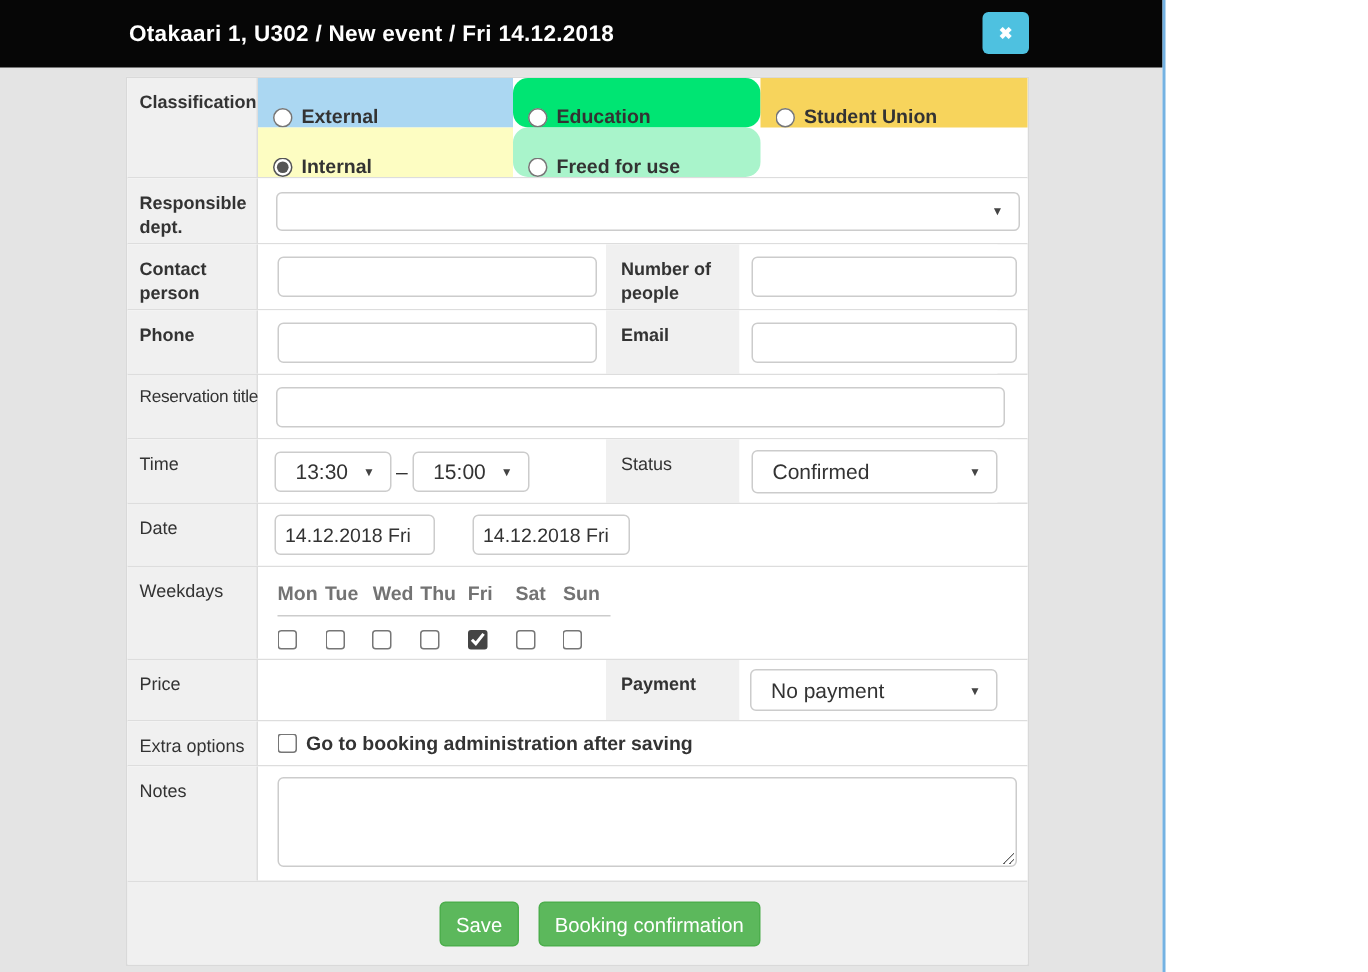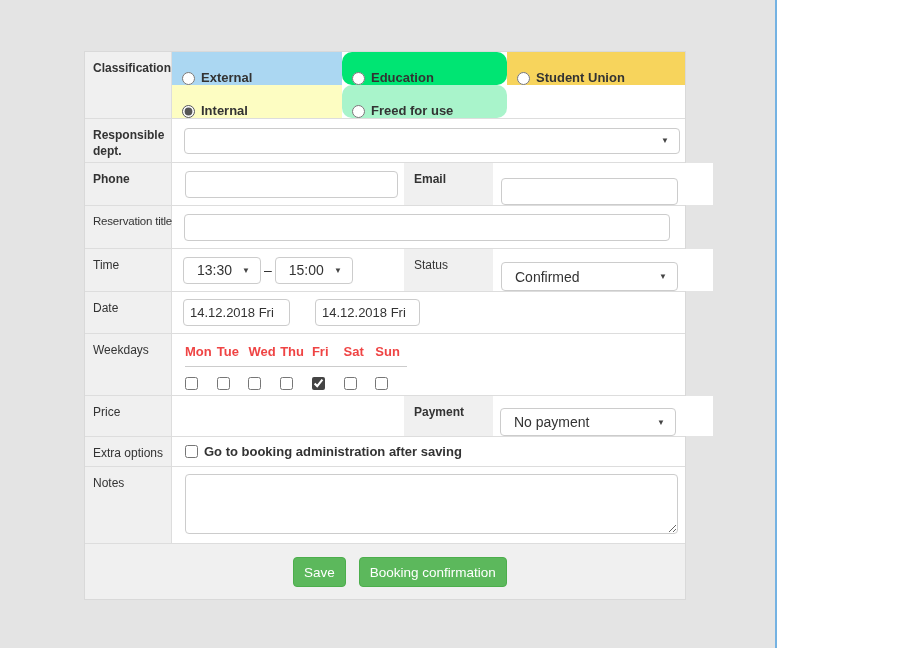--- a/index.html
+++ b/index.html
@@ -16,21 +16,21 @@
   
   .form { position: absolute; left: 84px; top: 51px; width: 602px; border: 1px solid #d9d9d9; background: #fff; }
   .row { display: flex; border-bottom: 1px solid #ddd; background: #fff; }
   .row:last-child { border-bottom: none; }
   .label-cell { width: 87px; flex-shrink: 0; background: #f0f0f0; border-right: 1px solid #ddd; padding: 8px 4px 0 8px; font-size: 12px; color: #333; line-height: 1.35; }
   .label2-cell { width: 89px; flex-shrink: 0; background: #f0f0f0; padding: 8px 4px 0 10px; font-size: 12px; color: #333; line-height: 1.35; }
   .bold { font-weight: 700; }
   .tight { white-space: nowrap; font-size: 11.5px; letter-spacing: -0.2px; }
   .content-cell { flex: 1; display: flex; align-items: center; background: #fff; min-width: 0; }
   .cell-mid { width: 232px; flex: none; }
-  .cell-end { width: 220px; flex: none; align-items: flex-end; }
+  .cell-end { width: 172px; flex: none; }
 
   
   .r-cls { height: 67px; }
   .r-resp { height: 44px; }
   .r-contact { height: 44px; }
   .r-phone { height: 43px; }
   .r-title { height: 43px; }
   .r-time { height: 43px; }
   .r-date { height: 42px; }
   .r-week { height: 62px; }
@@ -60,21 +60,21 @@
   .sel-time2 { margin-left: 0; width: 78px; }
   .time-dash { margin: 0 3px; color: #333; font-size: 14px; }
   .sel-status { margin-left: 8px; width: 177px; height: 29px; }
   .inp-date1 { margin-left: 11px; width: 107px; height: 29px; }
   .inp-date2 { margin-left: 25px; width: 105px; height: 29px; }
   .sel-pay { margin-left: 7px; width: 176px; height: 28px; }
 
   
   .wk-content { flex: 1; padding: 10px 0 0 13px; background: #fff; }
   .wk-head { display: flex; width: 222px; border-bottom: 1px solid #ccc; padding-bottom: 7px; }
-  .wk-head span { width: 32px; font-size: 13px; font-weight: 700; color: #ef4444; }
+  .wk-head span { width: 32px; font-size: 13px; font-weight: 700; color: #737373; }
   .wk-checks { display: flex; width: 222px; margin-top: 9px; }
   .wk-checks .wk-box { width: 32px; }
   .wk-checks input { width: 13px; height: 13px; accent-color: #444; }
 
   
   .notes-cell { flex: 1; padding: 7px 0 0 13px; }
   textarea { width: 493px; height: 60px; border: 1px solid #ccc; border-radius: 4px; resize: both; font-family: "Liberation Sans", sans-serif; font-size: 13px; color: #333; padding: 4px 6px; }
 
   
   .extra-cell { flex: 1; display: flex; align-items: center; padding-left: 13px; }
@@ -85,20 +85,26 @@
   .footer-row { background: #f0f0f0; padding: 13px 0 0 208px; display: flex; align-items: flex-start; }
   .btn { border: 1px solid #4cae4c; background: #5cb85c; color: #fff; font-size: 13.5px; border-radius: 4px; height: 30px; padding: 0 10px; cursor: pointer; font-family: "Liberation Sans", sans-serif; }
   .btn + .btn { margin-left: 13px; }
 </style>
 </head>
 <body>
 
 <div class="screen">
   <div class="main-area">
 
+    <div class="header">
+      <div class="header-title">Otakaari 1, U302 / New event / Fri 14.12.2018</div>
+      <button class="close-btn">
+          <span>✖</span>
+        </button>
+    </div>
 
     <div class="form">
 
       <div class="row r-cls">
         <div class="label-cell bold">Classification</div>
         <div class="cls-grid">
           <div class="cls-row">
             <label class="cls-cell cls-c1" style="background-color: rgb(171, 215, 242);">
               <input type="radio" name="classification" style="">
               <span>External</span>
@@ -129,20 +135,30 @@
       <div class="row r-resp">
         <div class="label-cell bold">Responsible dept.</div>
         <div class="content-cell">
           <div class="sel sel-resp">
             <span></span>
             <span class="arrow">▼</span>
           </div>
         </div>
       </div>
 
+      <div class="row r-contact">
+        <div class="label-cell bold">Contact person</div>
+        <div class="content-cell cell-mid">
+          <input type="text" class="inp-contact" value="" style="">
+        </div>
+        <div class="label2-cell bold">Number of people</div>
+        <div class="content-cell cell-end">
+          <input type="text" class="inp-num" value="" style="">
+        </div>
+      </div>
 
       <div class="row r-phone">
         <div class="label-cell bold">Phone</div>
         <div class="content-cell cell-mid">
           <input type="text" class="inp-contact" value="" style="">
         </div>
         <div class="label2-cell bold">Email</div>
         <div class="content-cell cell-end">
           <input type="text" class="inp-num" value="" style="">
         </div>

